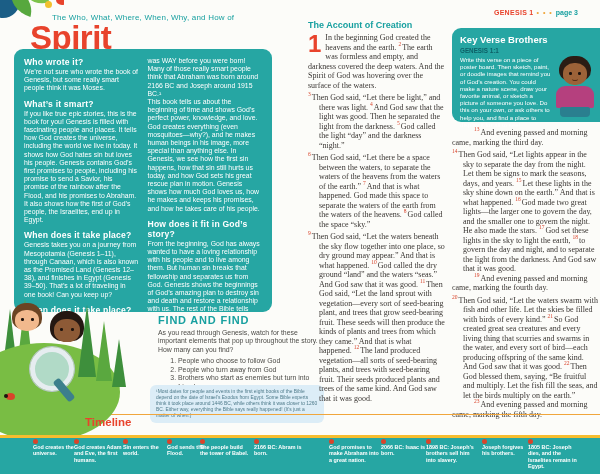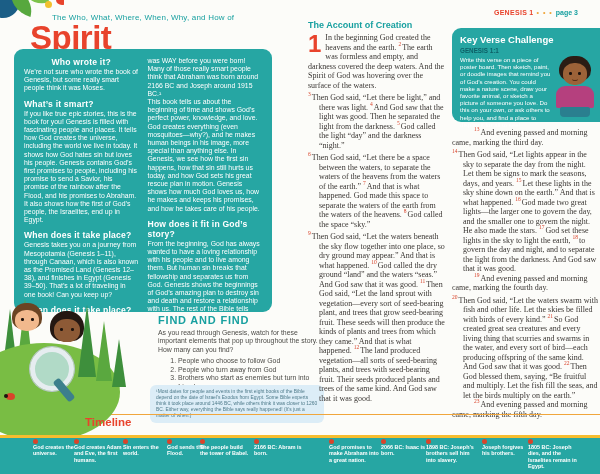--- a/index.html
+++ b/index.html
@@ -20,21 +20,21 @@
   .c-leaf1{position:absolute;left:8px;top:-10px;width:26px;height:24px;background:#57a83e;border-radius:0 100% 0 100%;transform:rotate(15deg);}
   .c-leaf2{position:absolute;left:27px;top:-12px;width:20px;height:18px;background:#7dc24b;border-radius:0 100% 0 100%;transform:rotate(-20deg);}
   .c-yellow{position:absolute;left:45px;top:1px;width:7px;height:7px;background:#f2c12e;border-radius:50%;}
   .c-red{position:absolute;left:56px;top:-5px;width:12px;height:10px;background:#e8432c;border-radius:50%;}
 
   
   .intro-box{position:absolute;left:14px;top:49px;width:258px;height:263px;background:#26a6a3;border-radius:9px;
              padding:8px 10px;box-sizing:border-box;display:flex;gap:9px;color:#fff;overflow:hidden;}
   .intro-col{flex:1;min-width:0;}
   .qa h4{margin:6px 0 1px;font-size:8.6px;letter-spacing:.2px;}
-  .qa:first-child h4{margin-top:0;text-align:center;}
+  .qa:first-child h4{margin-top:0;}
   .qa p{margin:0;font-size:6.9px;line-height:8.2px;}
 
   
   .seek{position:absolute;left:158px;top:314px;width:168px;}
   .seek h2{margin:0 0 3px;font-size:11px;color:#18a0a0;letter-spacing:.8px;}
   .seek-intro{margin:0 0 3px;font-size:6.9px;line-height:8.4px;color:#4c4b47;}
   .seek ol{margin:0 0 0 20px;padding:0;font-size:6.9px;line-height:8.6px;color:#4c4b47;}
   .footnote{position:absolute;left:-8px;top:71px;width:174px;background:#dcedf7;border-radius:6px;
             padding:4px 6px;box-sizing:border-box;font-size:4.9px;line-height:5.9px;color:#4e7a8a;}
 
@@ -183,21 +183,21 @@
     <h3>The Account of Creation</h3>
     <div>
         <p class="verse dc"><span class="dropcap">1</span>In the beginning God created the heavens and the earth. <sup class="vnum">2</sup>The earth was formless and empty, and darkness covered the deep waters. And the Spirit of God was hovering over the surface of the waters.</p>
         <p class="verse hang"><sup class="vnum">3</sup>Then God said, “Let there be light,” and there was light. <sup class="vnum">4</sup>And God saw that the light was good. Then he separated the light from the darkness. <sup class="vnum">5</sup>God called the light “day” and the darkness “night.”</p>
         <p class="verse hang"><sup class="vnum">6</sup>Then God said, “Let there be a space between the waters, to separate the waters of the heavens from the waters of the earth.” <sup class="vnum">7</sup>And that is what happened. God made this space to separate the waters of the earth from the waters of the heavens. <sup class="vnum">8</sup>God called the space “sky.”</p>
         <p class="verse hang"><sup class="vnum">9</sup>Then God said, “Let the waters beneath the sky flow together into one place, so dry ground may appear.” And that is what happened. <sup class="vnum">10</sup>God called the dry ground “land” and the waters “seas.” And God saw that it was good. <sup class="vnum">11</sup>Then God said, “Let the land sprout with vegetation—every sort of seed-bearing plant, and trees that grow seed-bearing fruit. These seeds will then produce the kinds of plants and trees from which they came.” And that is what happened. <sup class="vnum">12</sup>The land produced vegetation—all sorts of seed-bearing plants, and trees with seed-bearing fruit. Their seeds produced plants and trees of the same kind. And God saw that it was good.</p>
       </div>
   </section>
 
   <aside class="keyverse">
-    <h3>Key Verse Challenge</h3>
+    <h3>Key Verse Brothers</h3>
     <div class="kv-ref">GENESIS 1:1</div>
     <div class="boy">
       <div class="boy-hair"></div>
       <div class="boy-face">
         <div class="boy-eye l"></div>
         <div class="boy-eye r"></div>
         <div class="boy-smile"></div>
       </div>
       <div class="boy-shirt"></div>
       <div class="boy-shorts"></div>

